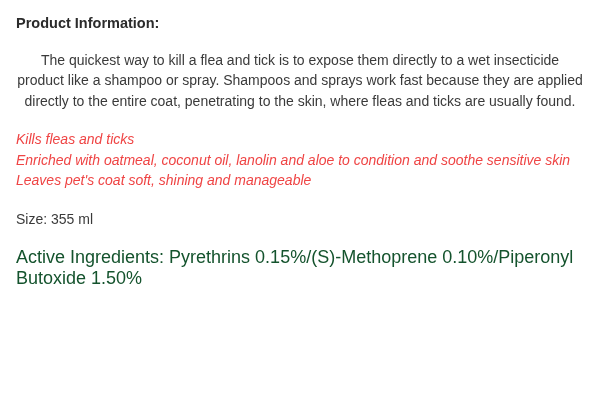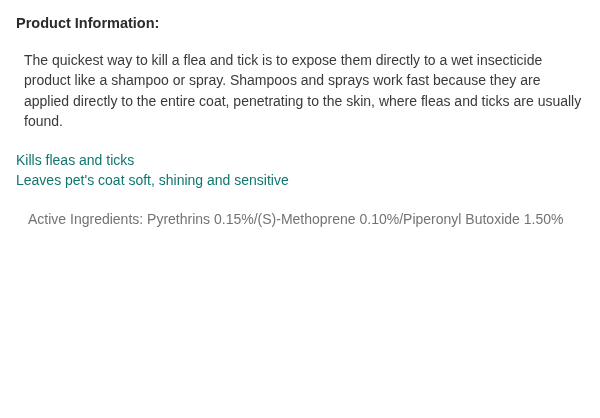--- a/index.html
+++ b/index.html
@@ -25,59 +25,63 @@
     font-size: 14.5px;
     font-weight: bold;
     color: #2b2b2b;
     line-height: 1.35;
     margin: 0 0 16px 0;
   }
   .para {
     font-size: 14px;
     line-height: 20.5px;
     color: #3a3a3a;
-    margin: 0 0 18px 8px;
+    margin: 0 0 18px 0;
     max-width: 572px;
+    text-align: center;
   }
   .bullets {
     margin: 0 0 18px 0;
     padding: 0;
     list-style: none;
   }
   .bullets li {
     font-size: 14px;
     line-height: 20.5px;
-    color: #0f766e;
+    color: #ef4444;
     margin: 0;
     max-width: 576px;
+    font-style: italic;
   }
   .size-line {
     font-size: 14px;
     line-height: 20.5px;
     color: #3a3a3a;
     margin: 0 0 18px 0;
   }
   .ingredients {
-    font-size: 14px;
+    font-size: 18px;
     line-height: 20.5px;
-    color: #737373;
-    margin: 12px;
+    color: #14532d;
+    margin: 0;
     max-width: 578px;
   }
 </style>
 </head>
 <body>
 
 <div class="page">
 
   <h1 class="heading">Product Information:</h1>
 
   <p class="para">The quickest way to kill a flea and tick is to expose them directly to a wet insecticide product like a shampoo or spray. Shampoos and sprays work fast because they are applied directly to the entire coat, penetrating to the skin, where fleas and ticks are usually found.</p>
 
   <ul class="bullets">
     <li>Kills fleas and ticks</li>
-    <li>Leaves pet's coat soft, shining and sensitive</li>
+    <li>Enriched with oatmeal, coconut oil, lanolin and aloe to condition and soothe sensitive skin</li>
+    <li>Leaves pet's coat soft, shining and manageable</li>
   </ul>
 
+  <p class="size-line">Size: 355 ml</p>
 
   <p class="ingredients">Active Ingredients: Pyrethrins 0.15%/(S)-Methoprene 0.10%/Piperonyl Butoxide 1.50%</p>
 
 </div>
 
 </body></html>

